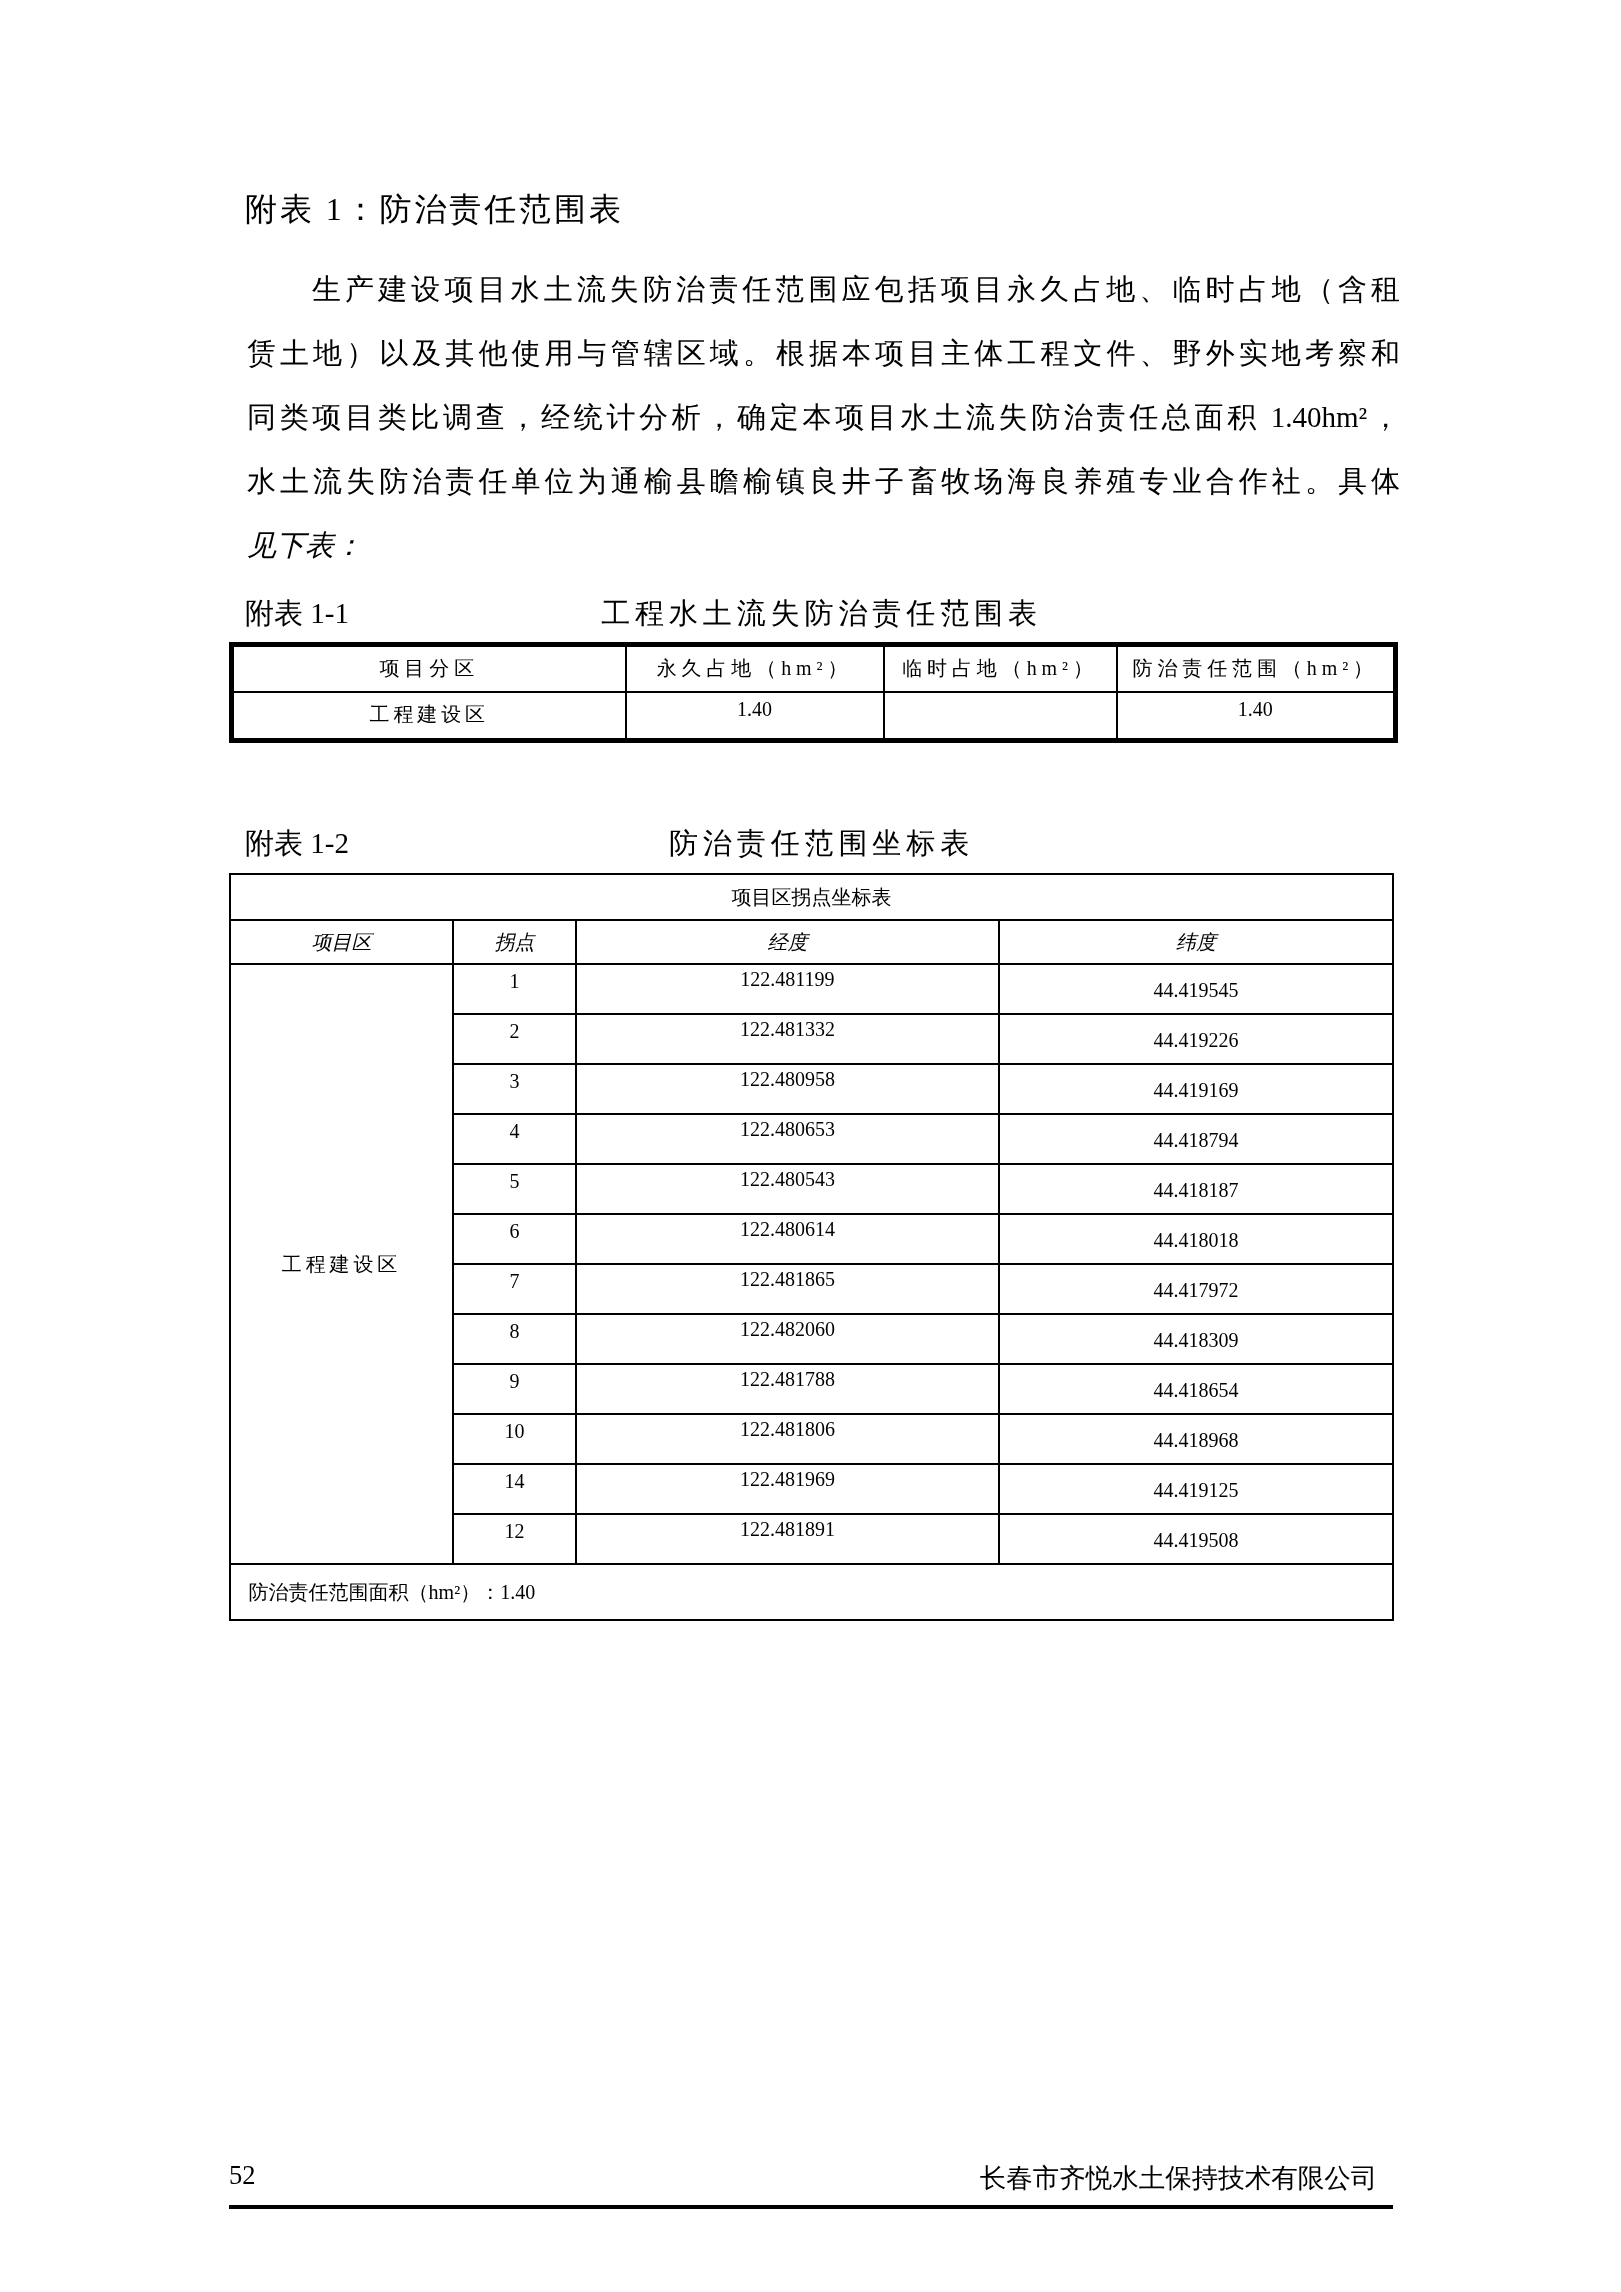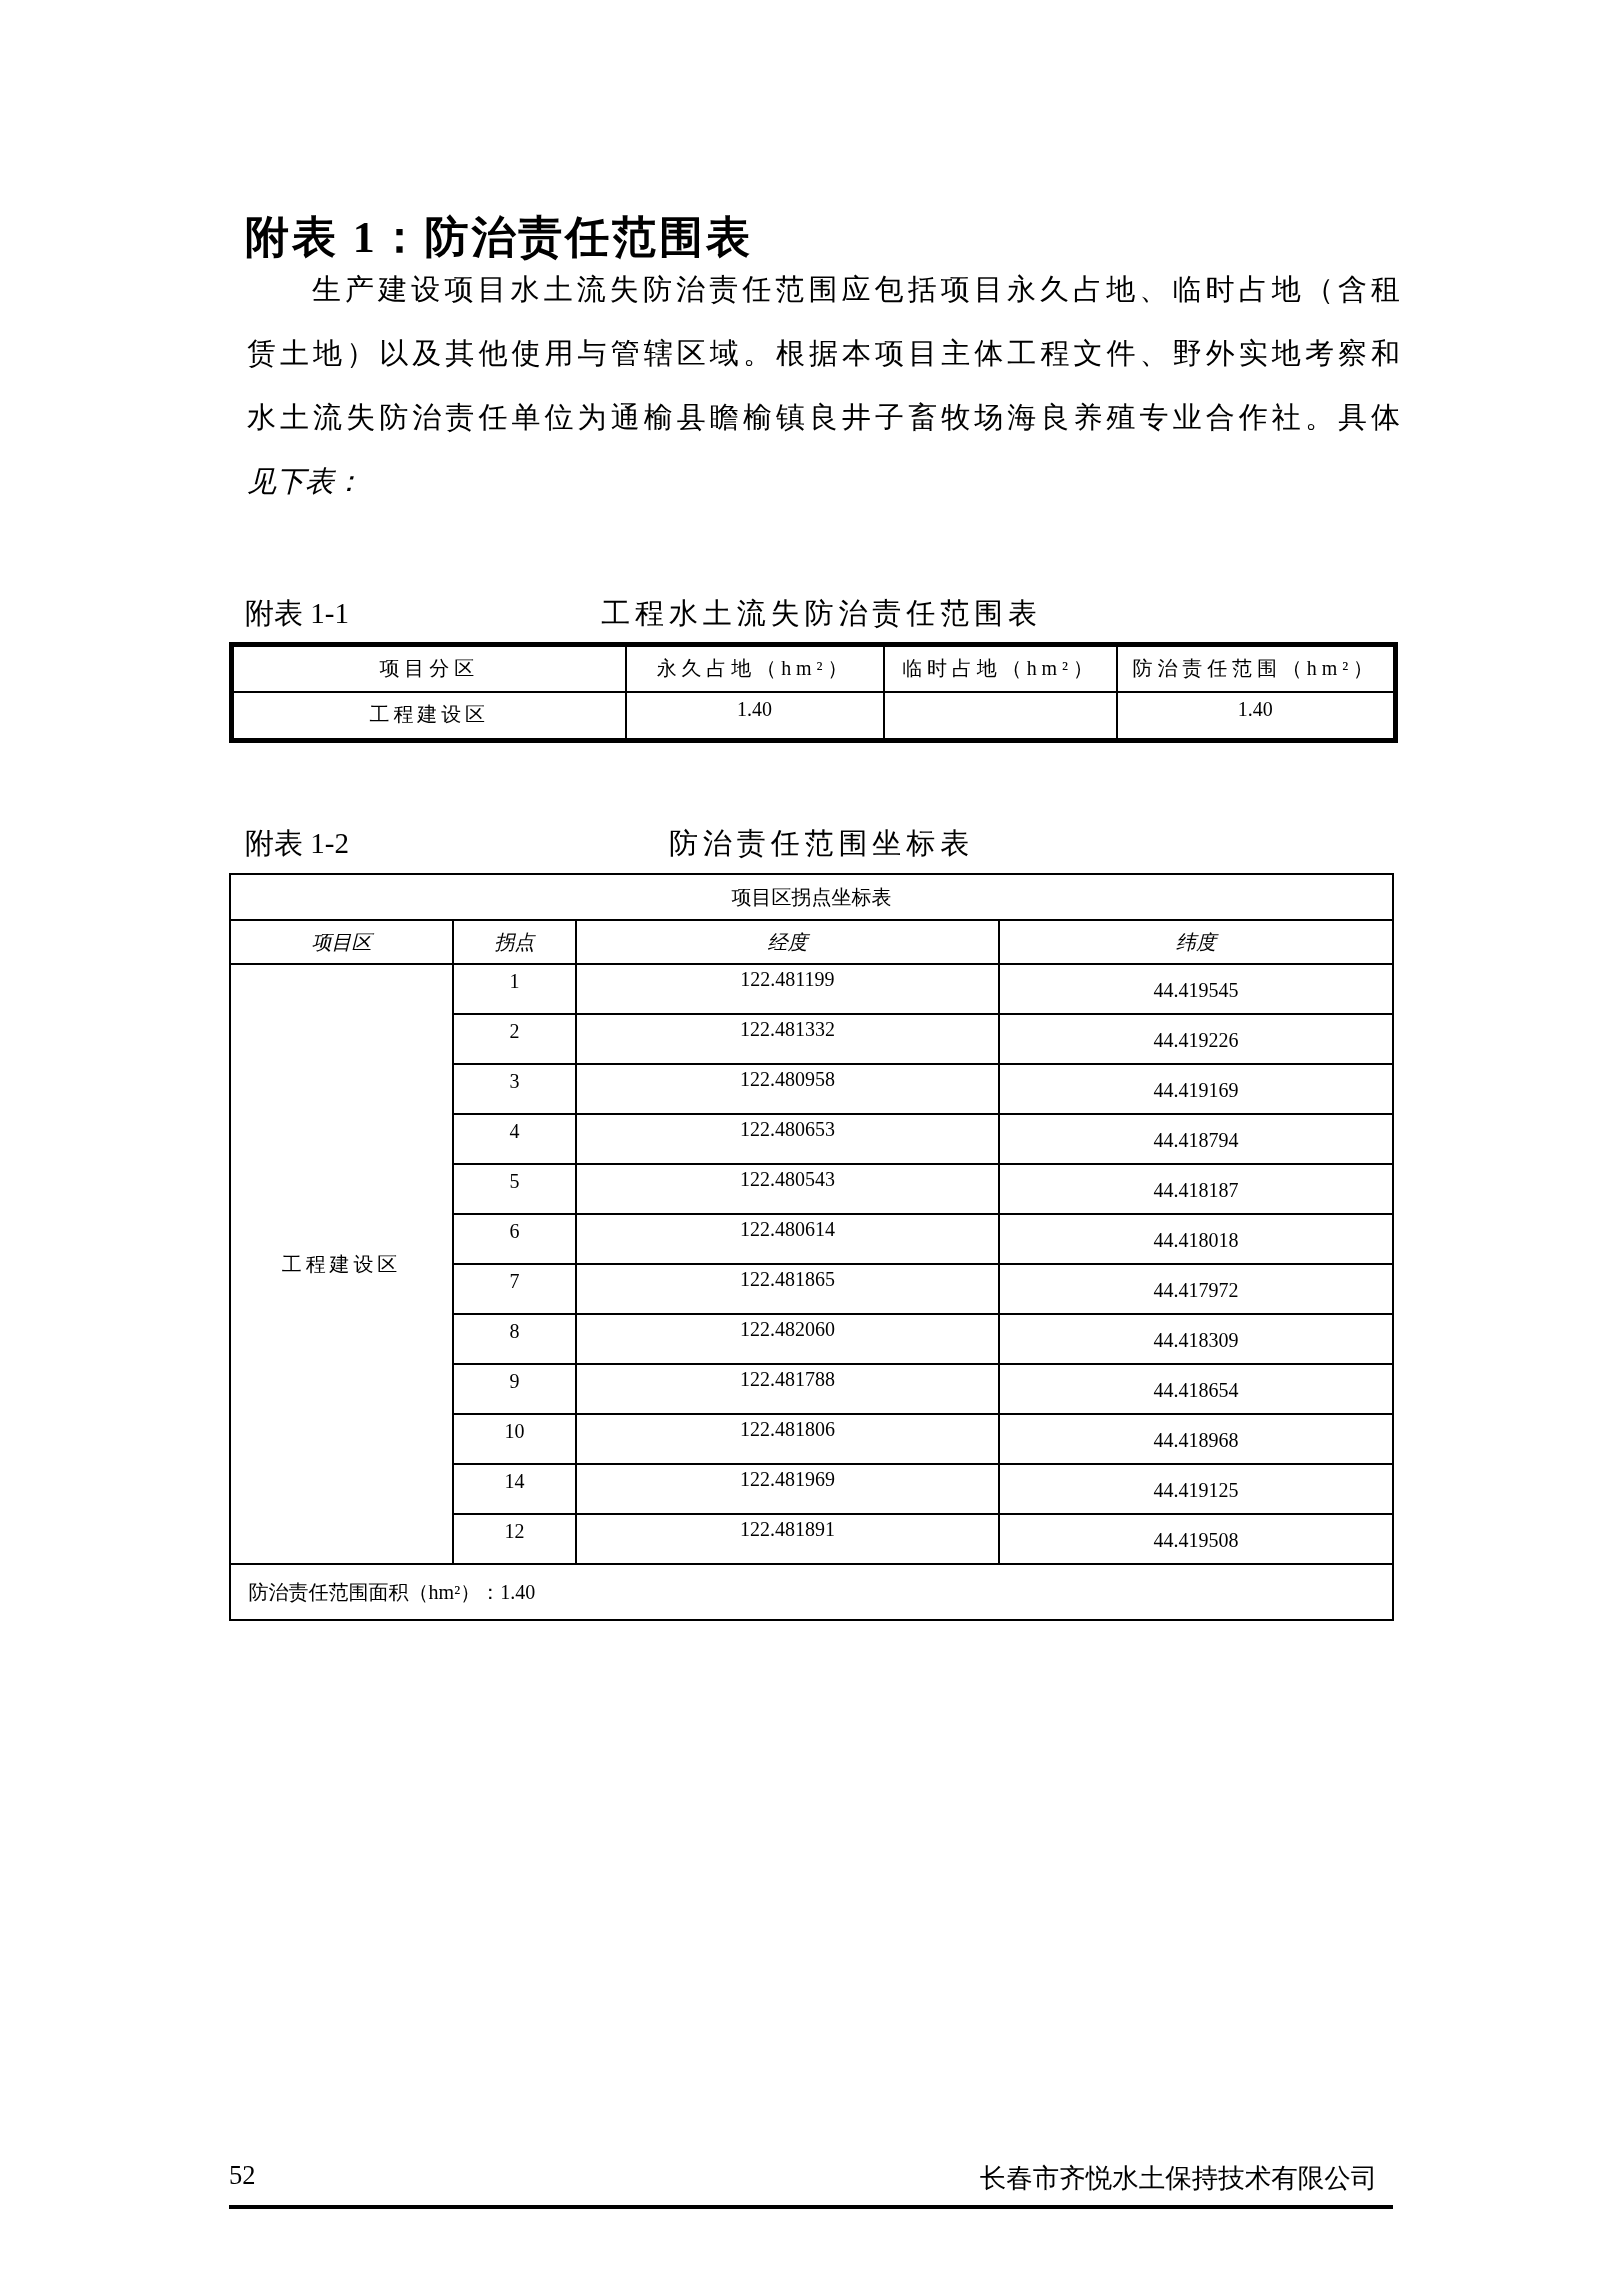--- a/index.html
+++ b/index.html
@@ -12,23 +12,23 @@
     height: 2293px;
     background: #ffffff;
     color: #000000;
     overflow: hidden;
     margin: 0 auto;
   }
 
   .doc-heading {
     position: absolute;
     left: 245px;
-    top: 208px;
-    font-size: 44px;
-    font-weight: 700;
+    top: 188px;
+    font-size: 32px;
+    font-weight: 400;
     letter-spacing: 2.9px;
     white-space: nowrap;
   }
 
   .paragraph {
     position: absolute;
     left: 247px;
     top: 257px;
     width: 1153px;
     font-size: 29px;
@@ -170,20 +170,21 @@
 </head>
 <body>
 
 <div class="page">
 
   <div class="doc-heading">附表 1：防治责任范围表</div>
 
   <div class="paragraph">
     <div class="para-line first">生产建设项目水土流失防治责任范围应包括项目永久占地、临时占地（含租</div>
     <div class="para-line">赁土地）以及其他使用与管辖区域。根据本项目主体工程文件、野外实地考察和</div>
+    <div class="para-line">同类项目类比调查，经统计分析，确定本项目水土流失防治责任总面积 1.40hm²，</div>
     <div class="para-line">水土流失防治责任单位为通榆县瞻榆镇良井子畜牧场海良养殖专业合作社。具体</div>
     <div class="para-line last">见下表：</div>
   </div>
 
   <div class="caption-row caption-1">
     <span class="cap-title">工程水土流失防治责任范围表</span>
     <span class="cap-label">附表 1-1</span>
   </div>
 
   <table class="table-1">

